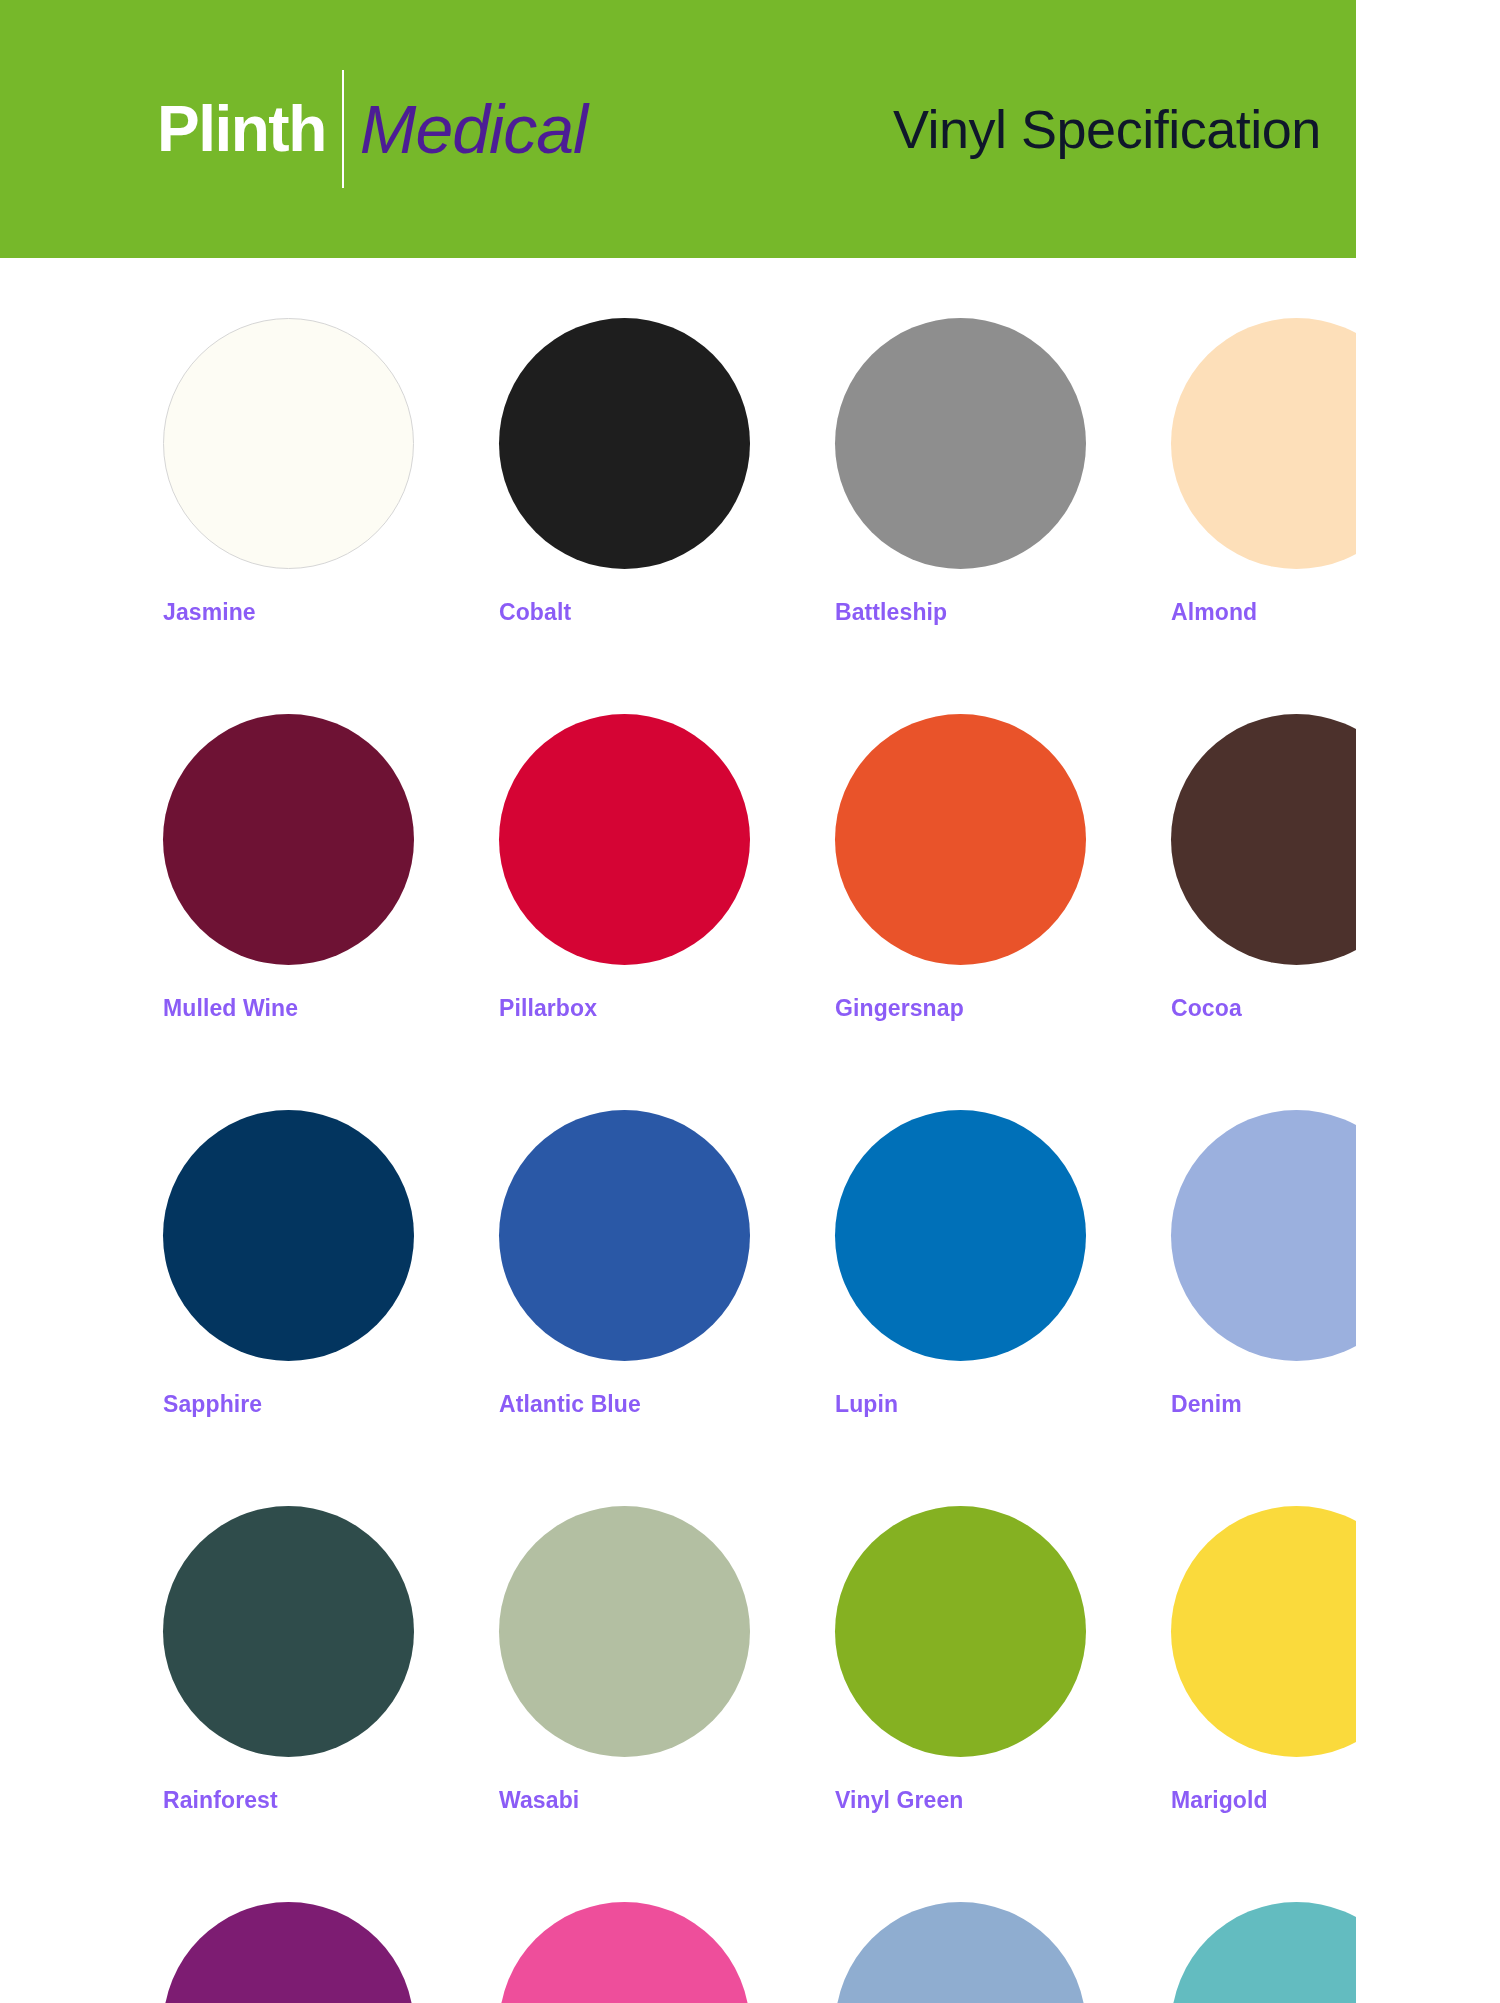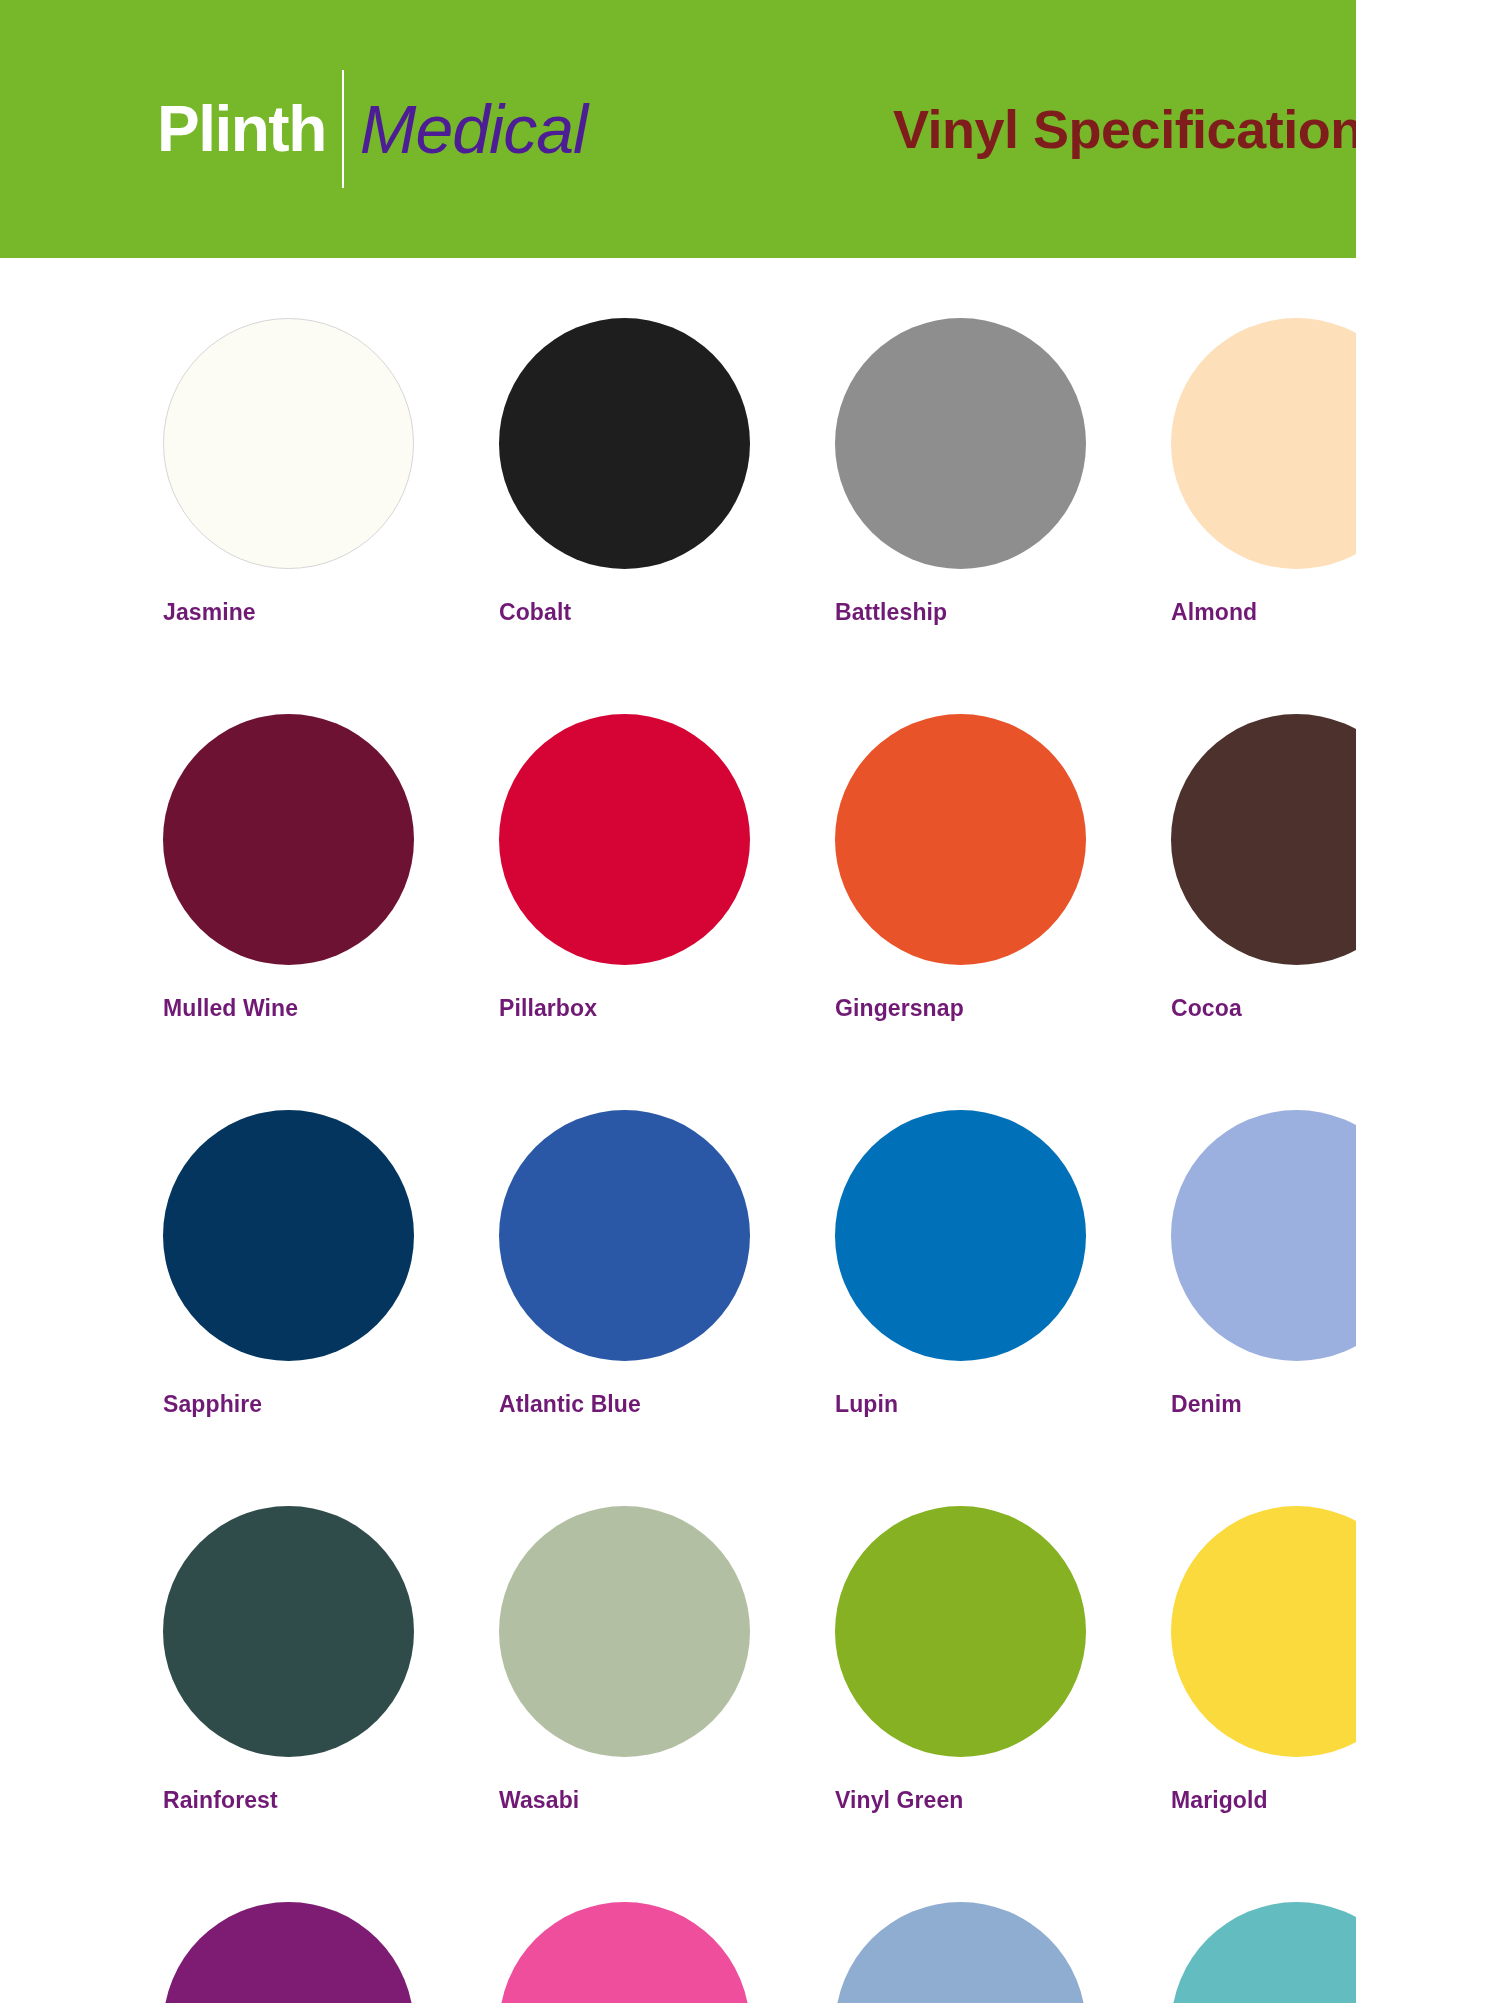--- a/index.html
+++ b/index.html
@@ -62,23 +62,23 @@
     letter-spacing: -1px;
     line-height: 1;
     font-style: italic;
   }
 
   .doc-title {
     position: absolute;
     left: 893px;
     top: 50%;
     transform: translateY(-50%);
-    color: #7f1d1d;
+    color: #0f172a;
     font-size: 54px;
-    font-weight: bold;
+    font-weight: normal;
     letter-spacing: -0.5px;
     white-space: nowrap;
     line-height: 1;
   }
 
   
   .swatch-grid {
     position: relative;
     padding: 60px 0 0 0;
     display: grid;
@@ -98,21 +98,21 @@
     width: 251px;
     height: 251px;
     border-radius: 50%;
     flex: none;
   }
 
   .swatch-label {
     margin-top: 32px;
     font-size: 23px;
     font-weight: bold;
-    color: #701a75;
+    color: #8b5cf6;
     letter-spacing: 0.1px;
     line-height: 1;
     white-space: nowrap;
   }
 </style>
 </head>
 <body>
 
 <div class="page">
 

